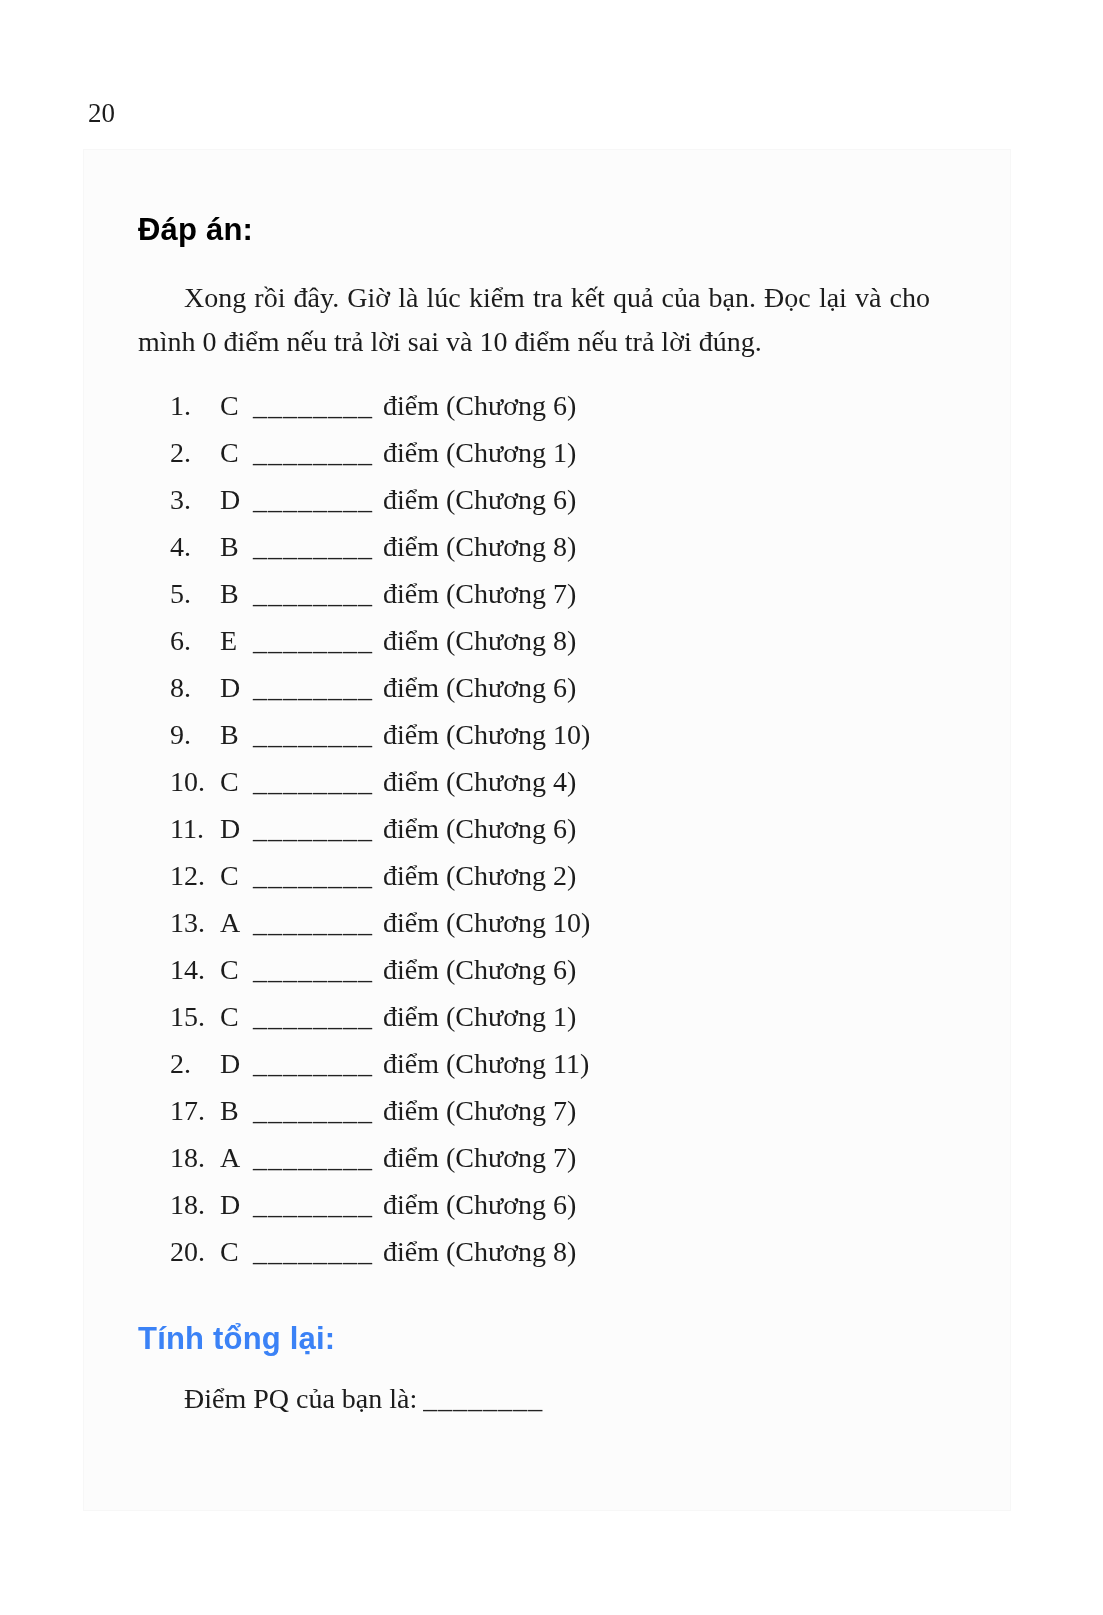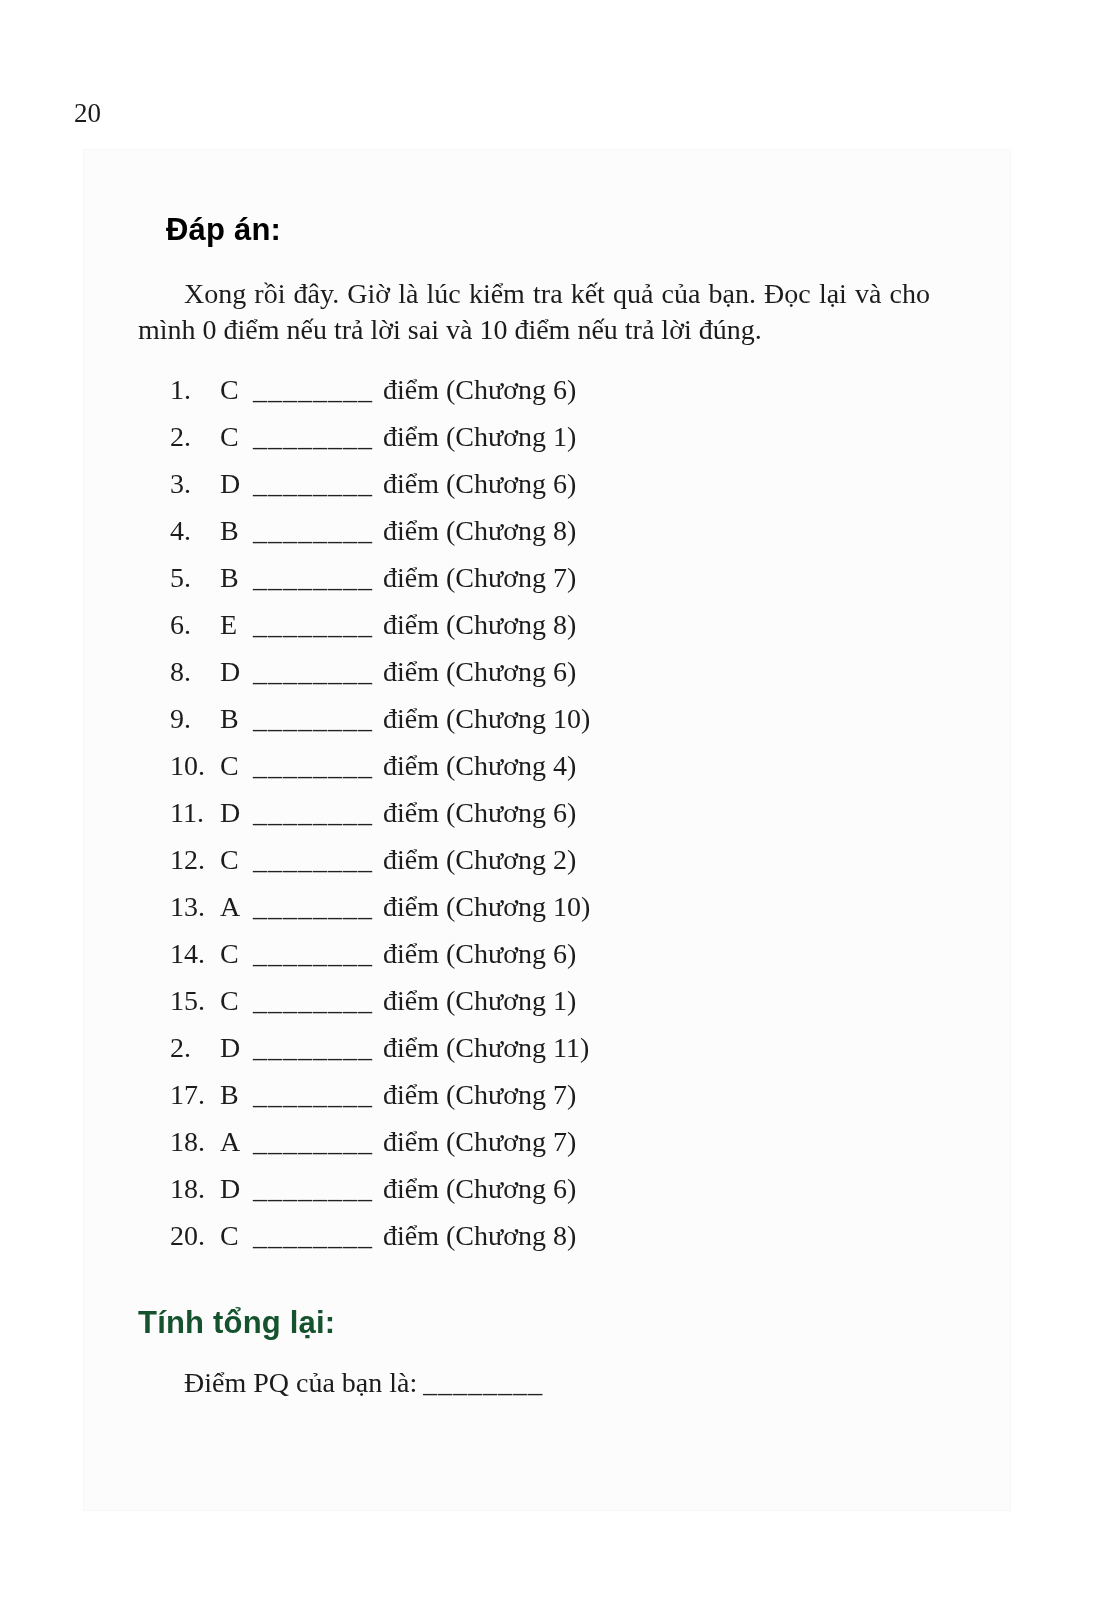--- a/index.html
+++ b/index.html
@@ -6,21 +6,21 @@
   html, body {
     width: 1103px;
     height: 1615px;
     background: #ffffff;
     font-family: "Liberation Serif", serif;
     color: #1c1c1c;
     position: relative;
   }
   .page-number {
     position: absolute;
-    left: 74px;
+    left: 88px;
     top: 98px;
     font-size: 27px;
     color: #1c1c1c;
     font-family: "Liberation Serif", serif;
   }
   .content-box {
     position: absolute;
     left: 84px;
     top: 150px;
     width: 926px;
@@ -29,25 +29,24 @@
     box-shadow: 0 0 0 1px rgba(0,0,0,0.03);
     padding: 62px 78px 60px 54px;
   }
   .heading {
     font-family: "Liberation Sans", sans-serif;
     font-weight: 700;
     font-size: 31px;
     color: #000000;
     margin-bottom: 28px;
     letter-spacing: 0.2px;
-    margin-left: 28px;
   }
   .intro {
     font-size: 28px;
-    line-height: 36px;
+    line-height: 44px;
     text-align: justify;
     text-indent: 46px;
     color: #1c1c1c;
     width: 792px;
     margin-bottom: 18px;
   }
   .answer-list {
     margin-left: 32px;
     margin-top: 10px;
   }
@@ -69,21 +68,21 @@
   .answer-row .blank {
     display: inline-block;
     margin-right: 10px;
     letter-spacing: 1px;
     color: #222222;
   }
   .total-heading {
     font-family: "Liberation Sans", sans-serif;
     font-weight: 700;
     font-size: 31px;
-    color: #14532d;
+    color: #3b82f6;
     margin-top: 46px;
     margin-bottom: 26px;
     letter-spacing: 0.2px;
   }
   .score-line {
     font-size: 28px;
     margin-left: 46px;
     color: #1c1c1c;
   }
   .score-line .blank {

